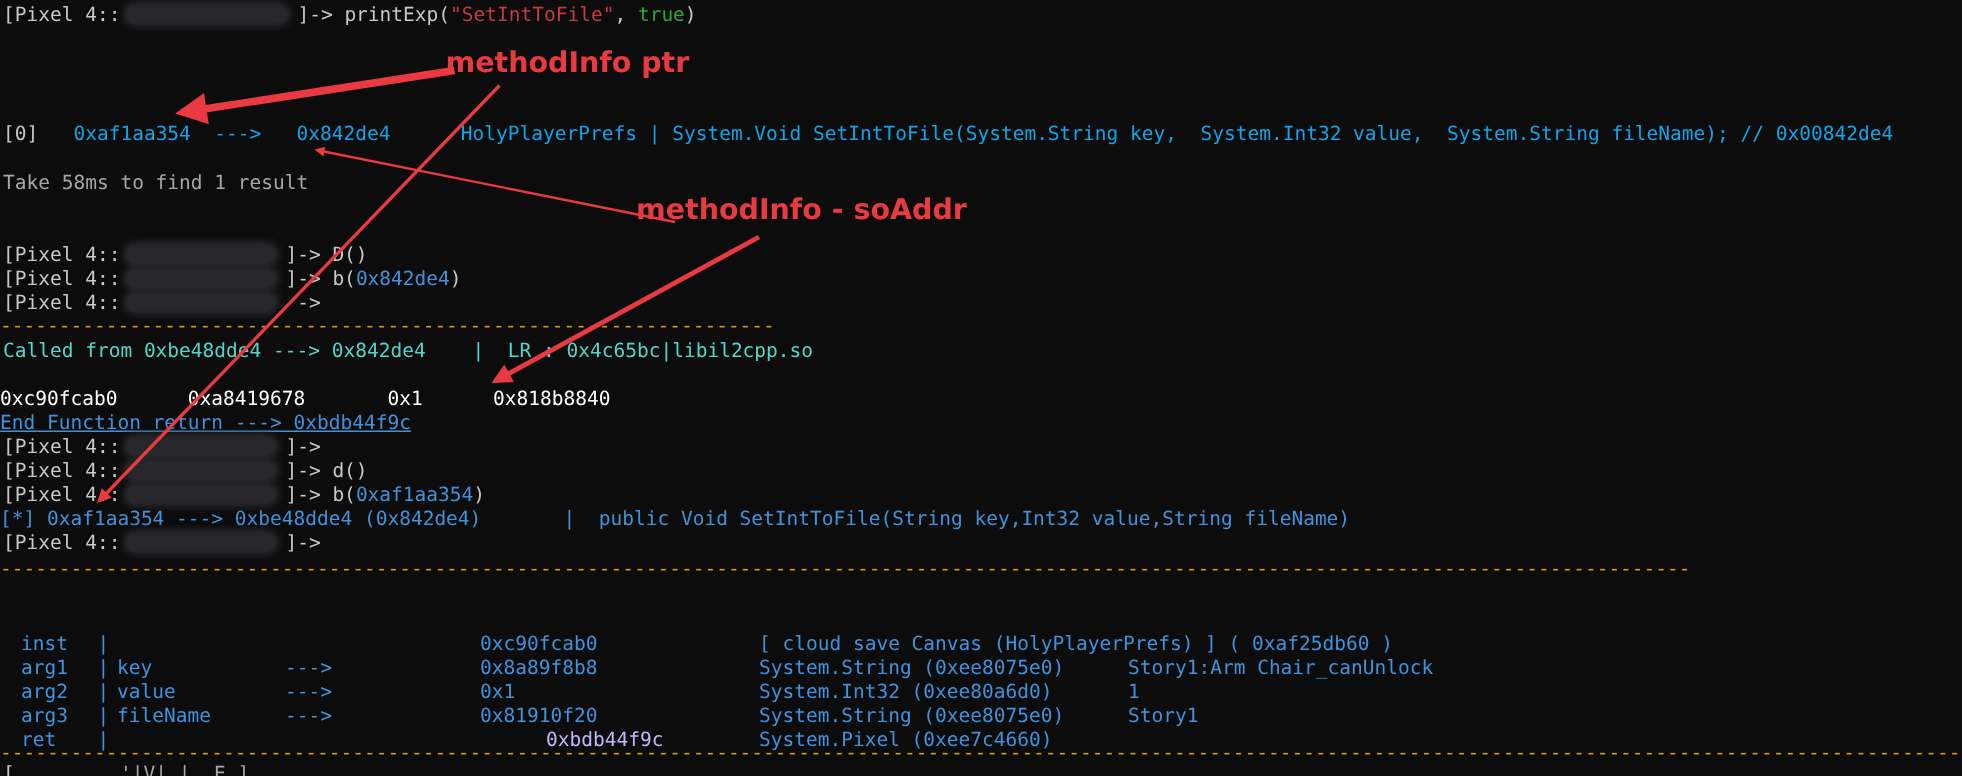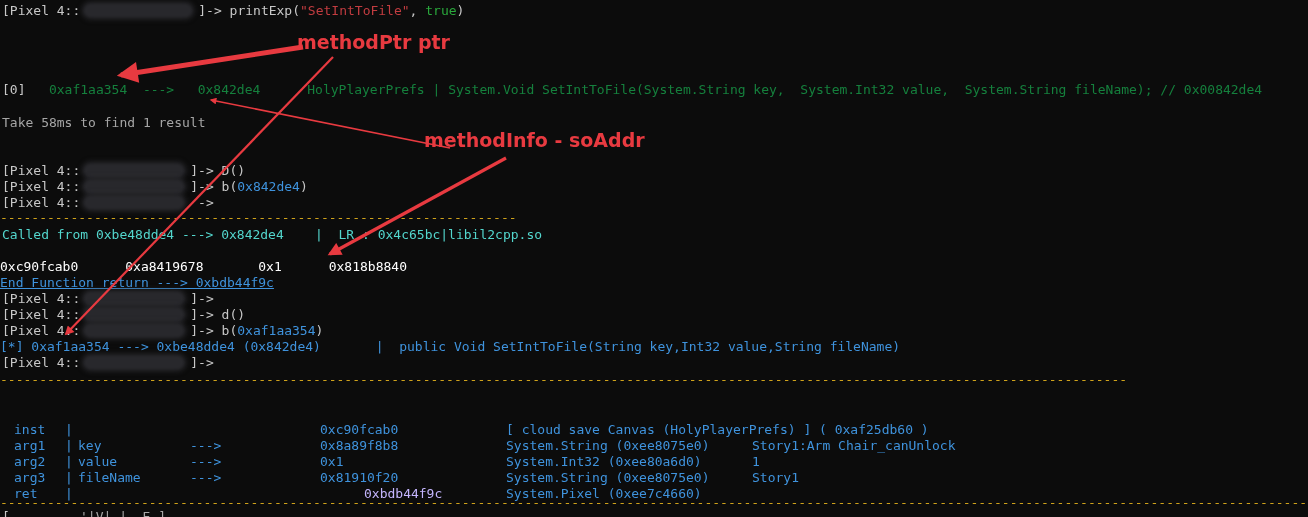--- a/index.html
+++ b/index.html
@@ -29,21 +29,21 @@
     font-family:"DejaVu Sans","Liberation Sans",sans-serif;
     font-size:19px;font-weight:bold;line-height:22px;
     pointer-events:none;
   }
 </style>
 </head>
 <body style="background: rgb(12, 12, 12);">
 
 <div id="term">
     <div class="tline" style="top: 3px; left: 2px;"><span style="color: rgb(200, 200, 200);">[Pixel 4::</span><span class="blur" style="width: 108px;"></span><span style="color: rgb(200, 200, 200);">]-&gt; printExp(</span><span style="color: rgb(194, 60, 64);">"SetIntToFile"</span><span style="color: rgb(200, 200, 200);">, </span><span style="color: rgb(42, 168, 60);">true</span><span style="color: rgb(200, 200, 200);">)</span></div>
-    <div class="tline" style="top: 82px; left: 2px;"><span style="color: rgb(200, 200, 200);">[0]   </span><span style="color: #15803d;">0xaf1aa354  ---&gt;   0x842de4      HolyPlayerPrefs | System.Void SetIntToFile(System.String key,  System.Int32 value,  System.String fileName); // 0x00842de4</span></div>
+    <div class="tline" style="top: 82px; left: 2px;"><span style="color: rgb(200, 200, 200);">[0]   </span><span style="color: #0ea5e9;">0xaf1aa354  ---&gt;   0x842de4      HolyPlayerPrefs | System.Void SetIntToFile(System.String key,  System.Int32 value,  System.String fileName); // 0x00842de4</span></div>
     <div class="tline" style="top: 115px; left: 2px;"><span style="color: rgb(166, 166, 166);">Take 58ms to find 1 result</span></div>
     <div class="tline" style="top: 163px; left: 2px;"><span style="color: rgb(200, 200, 200);">[Pixel 4::</span><span class="blur" style="width: 100px;"></span><span style="color: rgb(200, 200, 200);">]-&gt; D()</span></div>
     <div class="tline" style="top: 179px; left: 2px;"><span style="color: rgb(200, 200, 200);">[Pixel 4::</span><span class="blur" style="width: 100px;"></span><span style="color: rgb(200, 200, 200);">]-&gt; b(</span><span style="color: rgb(63, 147, 221); margin-top: 24px;">0x842de4</span><span style="color: rgb(200, 200, 200);">)</span></div>
     <div class="tline" style="top: 195px; left: 2px;"><span style="color: rgb(200, 200, 200);">[Pixel 4::</span><span class="blur" style="width: 100px;"></span><span style="color: rgb(200, 200, 200);"> -&gt;</span></div>
     <div class="tline" style="top: 210px; left: 0px;"><span style="color: rgb(207, 162, 27);">------------------------------------------------------------------</span></div>
     <div class="tline" style="top: 227px; left: 2px;"><span style="color: rgb(83, 214, 205);">Called from 0xbe48dde4 ---&gt; 0x842de4    |  LR : 0x4c65bc|libil2cpp.so</span></div>
     <div class="tline" style="top: 259px; left: 0px;"><span style="color: #ffffff;">0xc90fcab0      0xa8419678       0x1      0x818b8840</span></div>
     <div class="tline" style="top: 275px; left: 0px;"><span style="color: rgb(63, 147, 221); text-decoration: underline;">End Function return ---&gt; 0xbdb44f9c</span></div>
     <div class="tline" style="top: 291px; left: 2px;"><span style="color: rgb(200, 200, 200);">[Pixel 4::</span><span class="blur" style="width: 100px;"></span><span style="color: rgb(200, 200, 200);">]-&gt;</span></div>
     <div class="tline" style="top: 307px; left: 2px;"><span style="color: rgb(200, 200, 200);">[Pixel 4::</span><span class="blur" style="width: 100px;"></span><span style="color: rgb(200, 200, 200);">]-&gt; d()</span></div>
@@ -64,15 +64,15 @@
       <marker id="ah" viewBox="0 0 10 10" refX="8" refY="5" markerWidth="5" markerHeight="4.2" orient="auto-start-reverse">
         <path d="M0,0 L10,5 L0,10 z" fill="#e83a40"></path>
       </marker>
     </defs>
     <line x1="303" y1="47" x2="121" y2="75" stroke="#e83a40" stroke-width="5" marker-end="url(#ah)"></line>
     <line x1="333" y1="57" x2="66" y2="334" stroke="#e83a40" stroke-width="2.2" marker-end="url(#ah)"></line>
     <line x1="450" y1="148" x2="211" y2="100" stroke="#e83a40" stroke-width="1.6" marker-end="url(#ah)"></line>
     <line x1="506" y1="158" x2="330" y2="254" stroke="#e83a40" stroke-width="3.2" marker-end="url(#ah)"></line>
   </svg>
 <div id="labels">
-    <div class="ann-label" style="left: 297px; top: 31px; color: rgb(232, 58, 64);">methodPtr ptr</div>
+    <div class="ann-label" style="left: 297px; top: 31px; color: rgb(232, 58, 64);">methodInfo ptr</div>
     <div class="ann-label" style="left: 424px; top: 129px; color: rgb(232, 58, 64);">methodInfo - soAddr</div>
   </div>
 
 </body></html>

